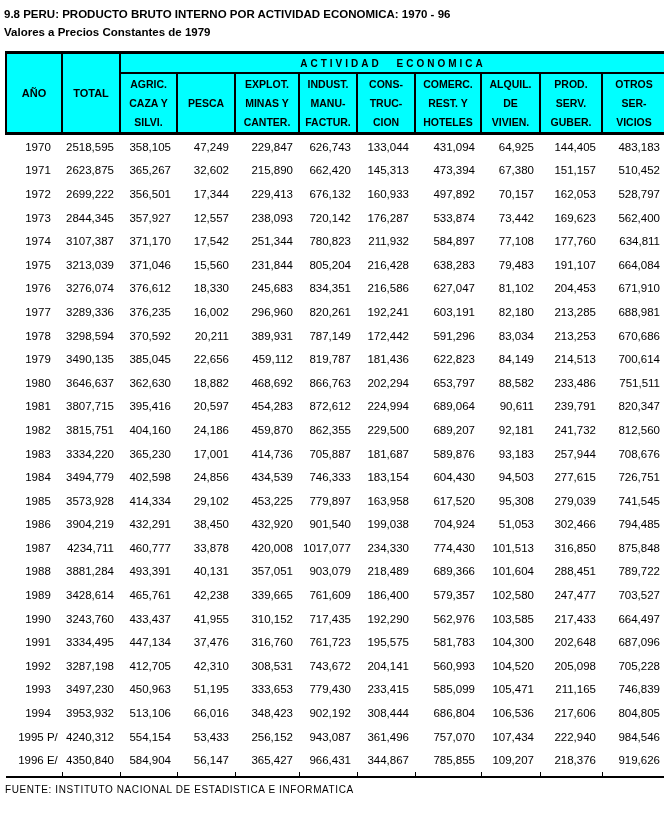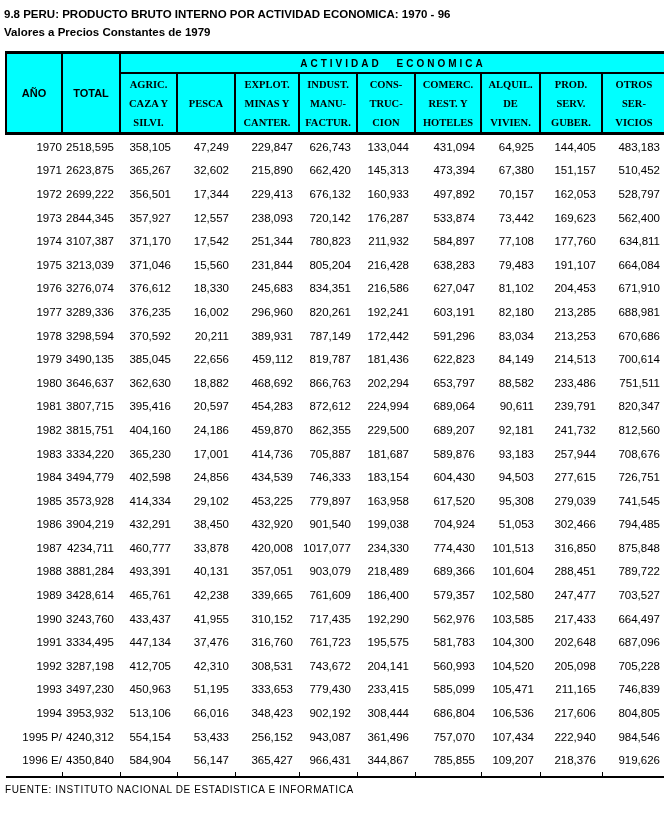--- a/index.html
+++ b/index.html
@@ -41,32 +41,32 @@
     vertical-align:middle;
     padding:0;
   }
   th.group-th{
     height:18px;
     font-size:10px;
     letter-spacing:3px;
     word-spacing:9px;
   }
   th.span-th{border-bottom:3px solid var(--border);font-size:11px;}
-  tr.sub-row th{border-bottom:3px solid var(--border);height:58px;font-family:Liberation Serif, serif;}
+  tr.sub-row th{border-bottom:3px solid var(--border);height:58px;}
   tr.sub-row th .hline{line-height:19px;font-size:10.5px;white-space:nowrap;}
   tbody td{
     border:none;
     font-size:11.5px;
     height:23.6px;
     text-align:right;
     padding:0 6px 0 0;
     white-space:nowrap;
     vertical-align:middle;
   }
-  tbody td.year-cell{text-align:right;padding:0 0 0 8px;}
+  tbody td.year-cell{text-align:center;padding:0 0 0 8px;}
   tr.tick-row td{
     height:4px;
     padding:0;
     border-right:1px solid var(--border);
   }
   .source-note{
     margin:6px 0 0 1px;
     font-size:10px;
     letter-spacing:0.6px;
     white-space:nowrap;

